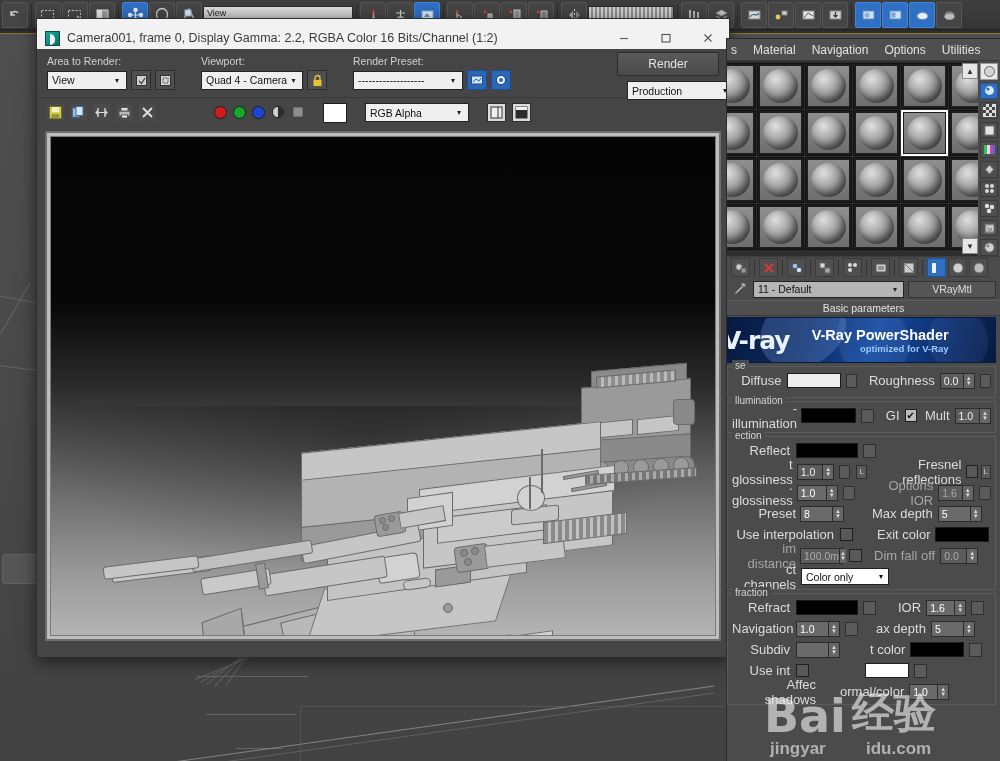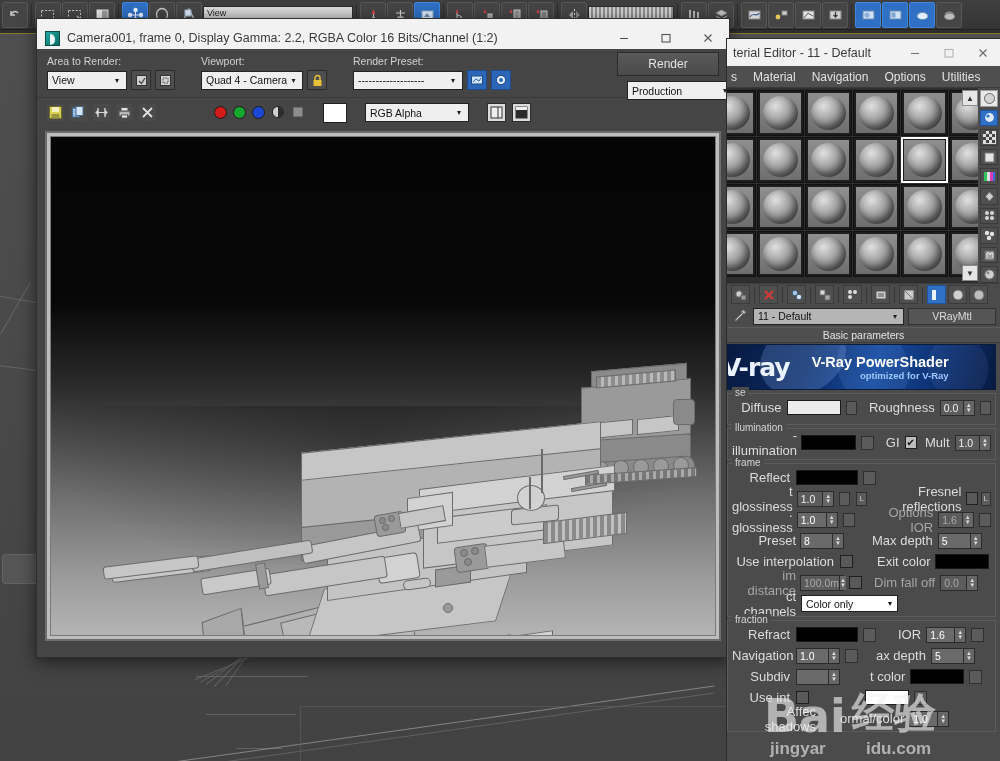--- a/index.html
+++ b/index.html
@@ -736,40 +736,20 @@
 
           <div class="pc" style="left:534px;top:334px;width:112px;height:10px;background:repeating-linear-gradient(90deg,#777 0 4px,#aaa 4px 7px);transform:skewY(-4deg);"></div>
         </div>
       </div>
     </div>
   </div>
 </div>
 
 <div id="me">
 
-  <div id="me-title">
-    <span>terial Editor - 11 - Default</span>
-    <div id="me-winbtns">
-      <div class="wb" style="width:34px;">
-        <svg width="12" height="12" viewBox="0 0 12 12">
-            <path d="M2 6.5h8" stroke="#777" stroke-width="1.1"></path>
-          </svg>
-      </div>
-      <div class="wb" style="width:34px;">
-        <svg width="12" height="12" viewBox="0 0 12 12">
-            <rect x="2" y="2.5" width="8" height="7.5" fill="none" stroke="#b4b4b4" stroke-width="1.1"></rect>
-          </svg>
-      </div>
-      <div class="wb" style="width:34px;">
-        <svg width="12" height="12" viewBox="0 0 12 12">
-            <path d="M2.5 2.5l7 7M9.5 2.5l-7 7" stroke="#666" stroke-width="1.1"></path>
-          </svg>
-      </div>
-    </div>
-  </div>
 
   <div id="me-menu">
     <span>s</span>
     <span>Material</span>
     <span>Navigation</span>
     <span>Options</span>
     <span>Utilities</span>
   </div>
 
   <div id="me-slots">
@@ -1105,21 +1085,21 @@
       <div class="cbx" style="margin-left:5px;">✔</div>
       <span class="plabel" style="margin-left:8px;">Mult</span>
       <div class="spin" style="width:38px;margin-left:5px;">
         <span>1.0</span>
         <span class="arrows">▲<br>▼</span>
       </div>
     </div>
   </div>
 
   <div class="fs">
-    <span class="leg">frame</span>
+    <span class="leg">ection</span>
 
     <div class="prow">
       <span class="plabel" style="width:58px;">Reflect</span>
       <div class="swatch" style="width:62px;margin-left:6px;background:#000;"></div>
       <div class="mapbtn"></div>
     </div>
 
     <div class="prow">
       <span class="plabel" style="width:64px;">t glossiness</span>
       <div class="spin" style="width:44px;margin-left:4px;">
@@ -1177,21 +1157,21 @@
       <div class="cbx dimbox" style="margin-left:5px;"></div>
       <span class="plabel" style="margin-left:12px;color:#a6a6a6;">Dim fall off</span>
       <div class="spin" style="width:38px;margin-left:5px;color:#a9a9a9;">
         <span>0.0</span>
         <span class="arrows">▲<br>▼</span>
       </div>
     </div>
 
     <div class="prow" style="margin-bottom:0;">
       <span class="plabel" style="width:64px;">ct channels</span>
-      <div class="sel-combo" style="width:97px;margin-left:5px;">
+      <div class="sel-combo" style="width:88px;margin-left:5px;">
         <span>Color only</span>
         <span class="arrow">▾</span>
       </div>
     </div>
   </div>
 
   <div class="fs">
     <span class="leg">fraction</span>
 
     <div class="prow">

